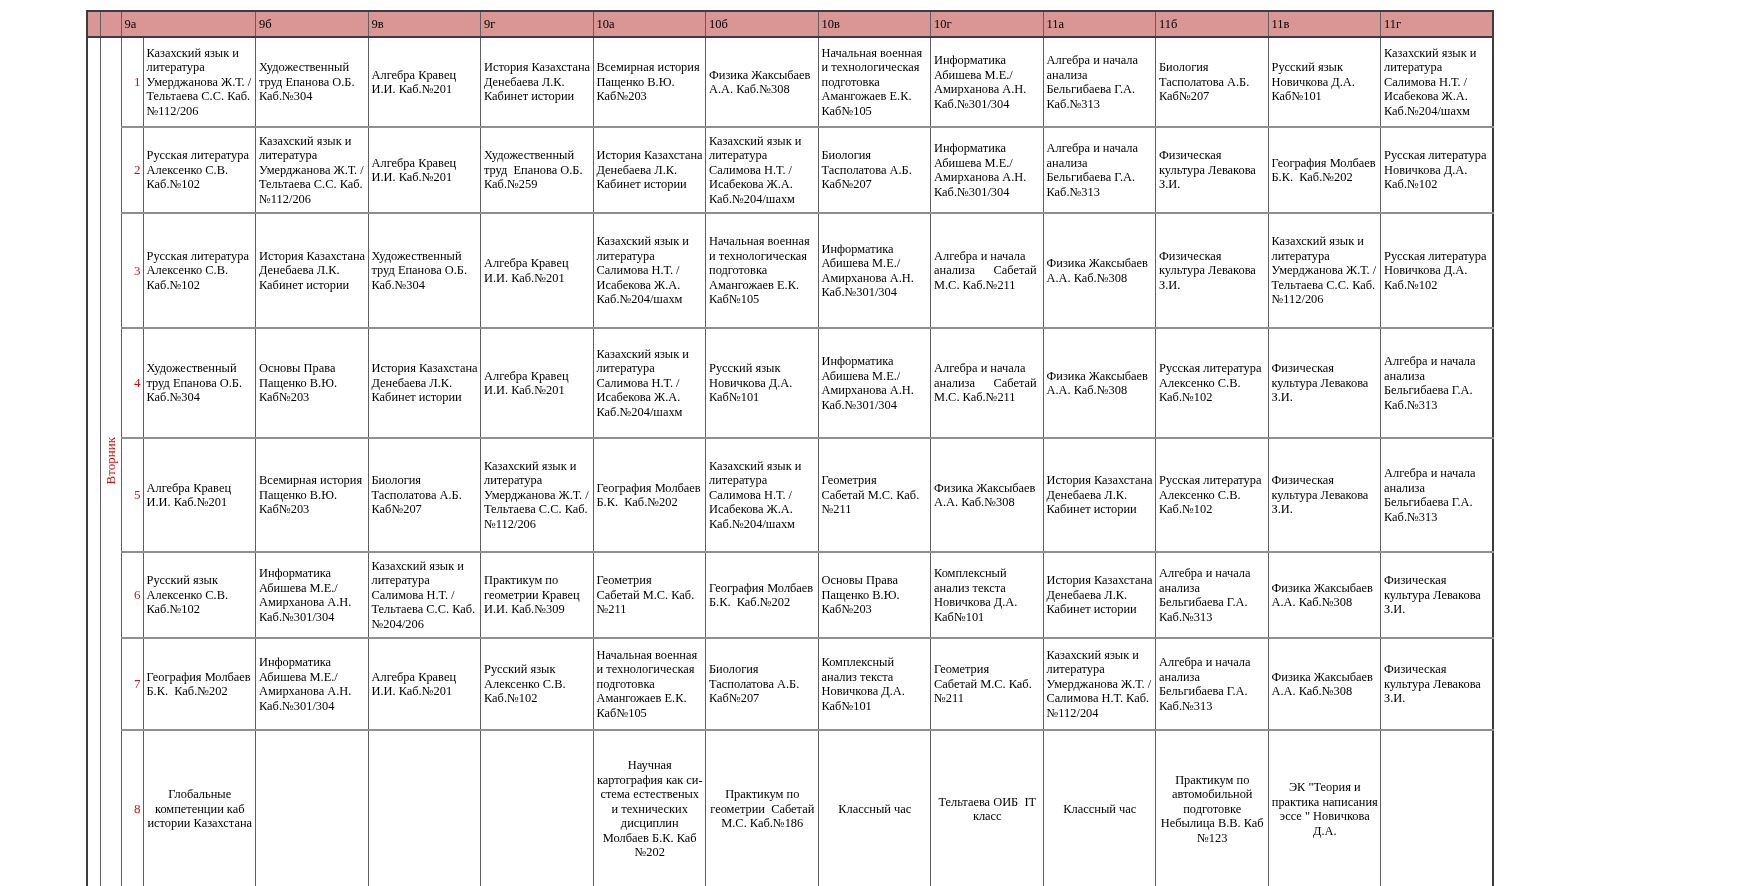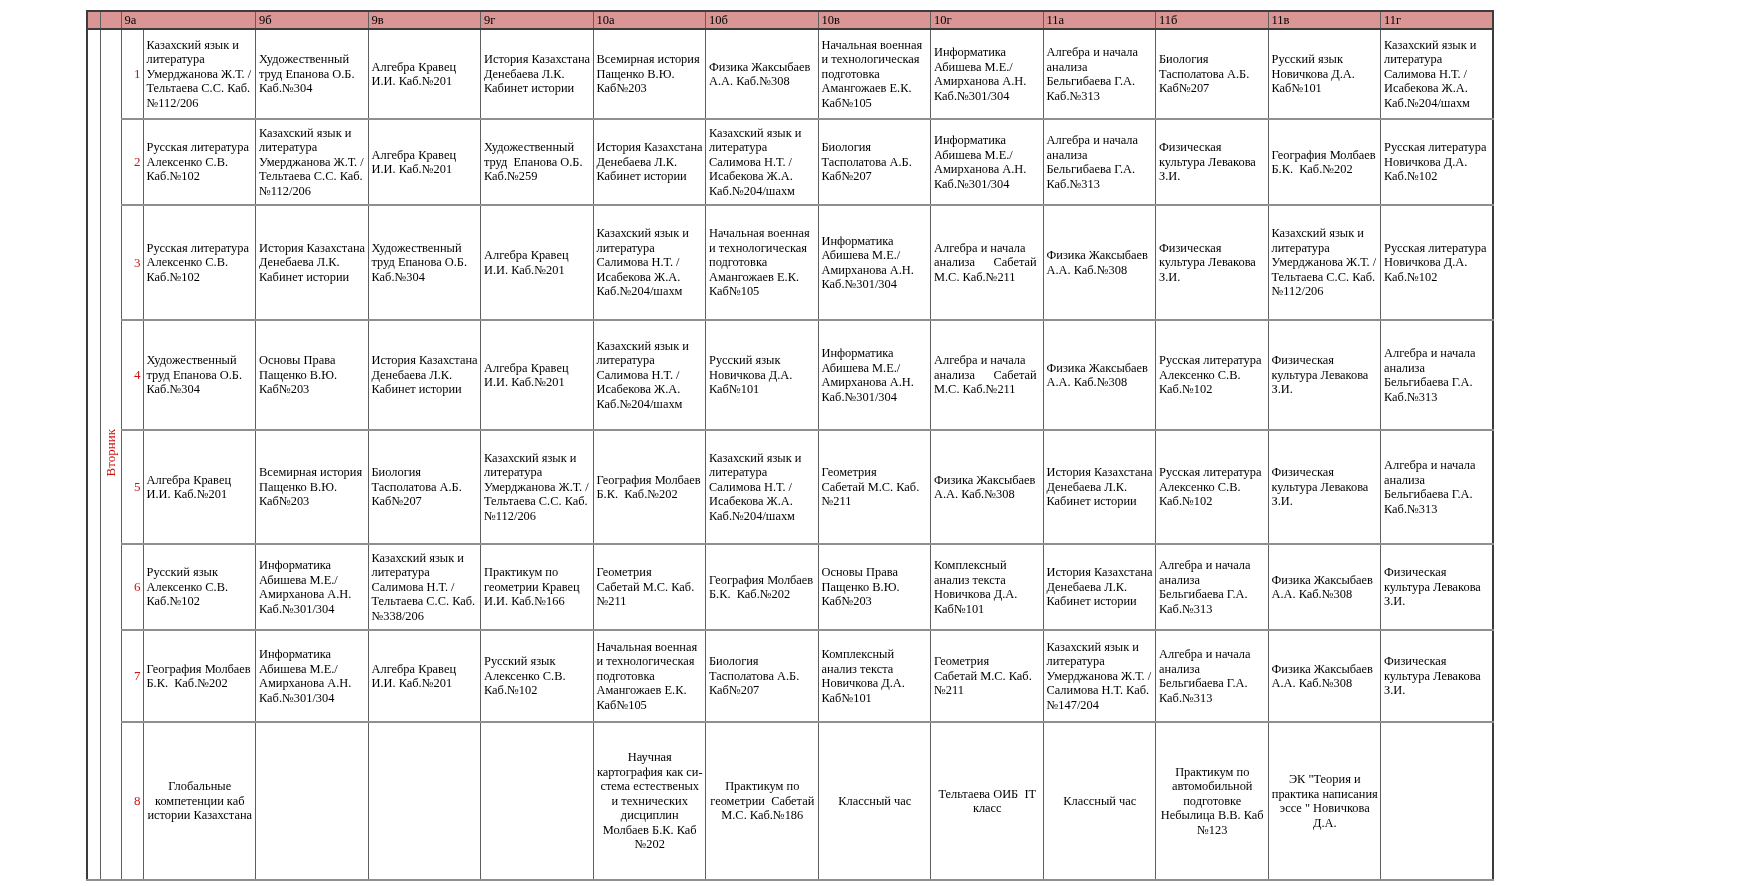--- a/index.html
+++ b/index.html
@@ -16,21 +16,21 @@
     table-layout:fixed;
     width:1408px;
     font-family:"Liberation Serif", serif;
     color:#000;
     border:2px solid var(--border-outer);
   }
   col.col-spacer{width:13px;}
   col.col-day{width:21px;}
   col.col-num{width:22px;}
   th,td{border:1px solid var(--border-inner);}
-  thead tr{height:18px;}
+  thead tr{height:26px;}
   thead th{
     background:var(--header-bg);
     font-weight:normal;
     text-align:left;
     font-size:12.5px;
     padding:0 0 0 3px;
     border-bottom:2px solid var(--border-outer);
   }
   tbody td{border-top:2px solid var(--border-row);border-bottom:2px solid var(--border-row);}
   tbody tr:nth-child(1){height:90px;}
@@ -172,42 +172,42 @@
           <td class="lesson-cell">Физика Жаксыбаев А.А. Каб.№308</td>
           <td class="lesson-cell">История Казахстана Денебаева Л.К. Кабинет истории</td>
           <td class="lesson-cell">Русская литература Алексенко С.В. Каб.№102</td>
           <td class="lesson-cell">Физическая культура Левакова З.И.</td>
           <td class="lesson-cell">Алгебра и начала анализа Бельгибаева Г.А. Каб.№313</td>
         </tr>
         <tr>
           <td class="num-cell">6</td>
           <td class="lesson-cell">Русский язык Алексенко С.В. Каб.№102</td>
           <td class="lesson-cell">Информатика Абишева М.Е./ Амирханова А.Н. Каб.№301/304</td>
-          <td class="lesson-cell">Казахский язык и литература Салимова Н.Т. /Тельтаева С.С. Каб.№338/206</td>
-          <td class="lesson-cell">Практикум по геометрии Кравец И.И. Каб.№166</td>
+          <td class="lesson-cell">Казахский язык и литература Салимова Н.Т. /Тельтаева С.С. Каб.№204/206</td>
+          <td class="lesson-cell">Практикум по геометрии Кравец И.И. Каб.№309</td>
           <td class="lesson-cell">Геометрия   Сабетай М.С. Каб.№211</td>
           <td class="lesson-cell">География Молбаев Б.К.  Каб.№202</td>
           <td class="lesson-cell">Основы Права Пащенко В.Ю. Каб№203</td>
           <td class="lesson-cell">Комплексный анализ текста Новичкова Д.А.      Каб№101</td>
           <td class="lesson-cell">История Казахстана Денебаева Л.К. Кабинет истории</td>
           <td class="lesson-cell">Алгебра и начала анализа Бельгибаева Г.А. Каб.№313</td>
           <td class="lesson-cell">Физика Жаксыбаев А.А. Каб.№308</td>
           <td class="lesson-cell">Физическая культура Левакова З.И.</td>
         </tr>
         <tr>
           <td class="num-cell">7</td>
           <td class="lesson-cell">География Молбаев Б.К.  Каб.№202</td>
           <td class="lesson-cell">Информатика Абишева М.Е./ Амирханова А.Н. Каб.№301/304</td>
           <td class="lesson-cell">Алгебра Кравец И.И. Каб.№201</td>
           <td class="lesson-cell">Русский язык Алексенко С.В. Каб.№102</td>
           <td class="lesson-cell">Начальная военная и технологическая подготовка Амангожаев Е.К. Каб№105</td>
           <td class="lesson-cell">Биология Тасполатова А.Б. Каб№207</td>
           <td class="lesson-cell">Комплексный анализ текста Новичкова Д.А.      Каб№101</td>
           <td class="lesson-cell">Геометрия   Сабетай М.С. Каб.№211</td>
-          <td class="lesson-cell">Казахский язык и литература Умерджанова Ж.Т. /Салимова Н.Т. Каб.№147/204</td>
+          <td class="lesson-cell">Казахский язык и литература Умерджанова Ж.Т. /Салимова Н.Т. Каб.№112/204</td>
           <td class="lesson-cell">Алгебра и начала анализа Бельгибаева Г.А. Каб.№313</td>
           <td class="lesson-cell">Физика Жаксыбаев А.А. Каб.№308</td>
           <td class="lesson-cell">Физическая культура Левакова З.И.</td>
         </tr>
         <tr>
           <td class="num-cell">8</td>
           <td class="lesson-cell">Глобальные компетенции каб истории Казахстана</td>
           <td class="lesson-cell"></td>
           <td class="lesson-cell"></td>
           <td class="lesson-cell"></td>

